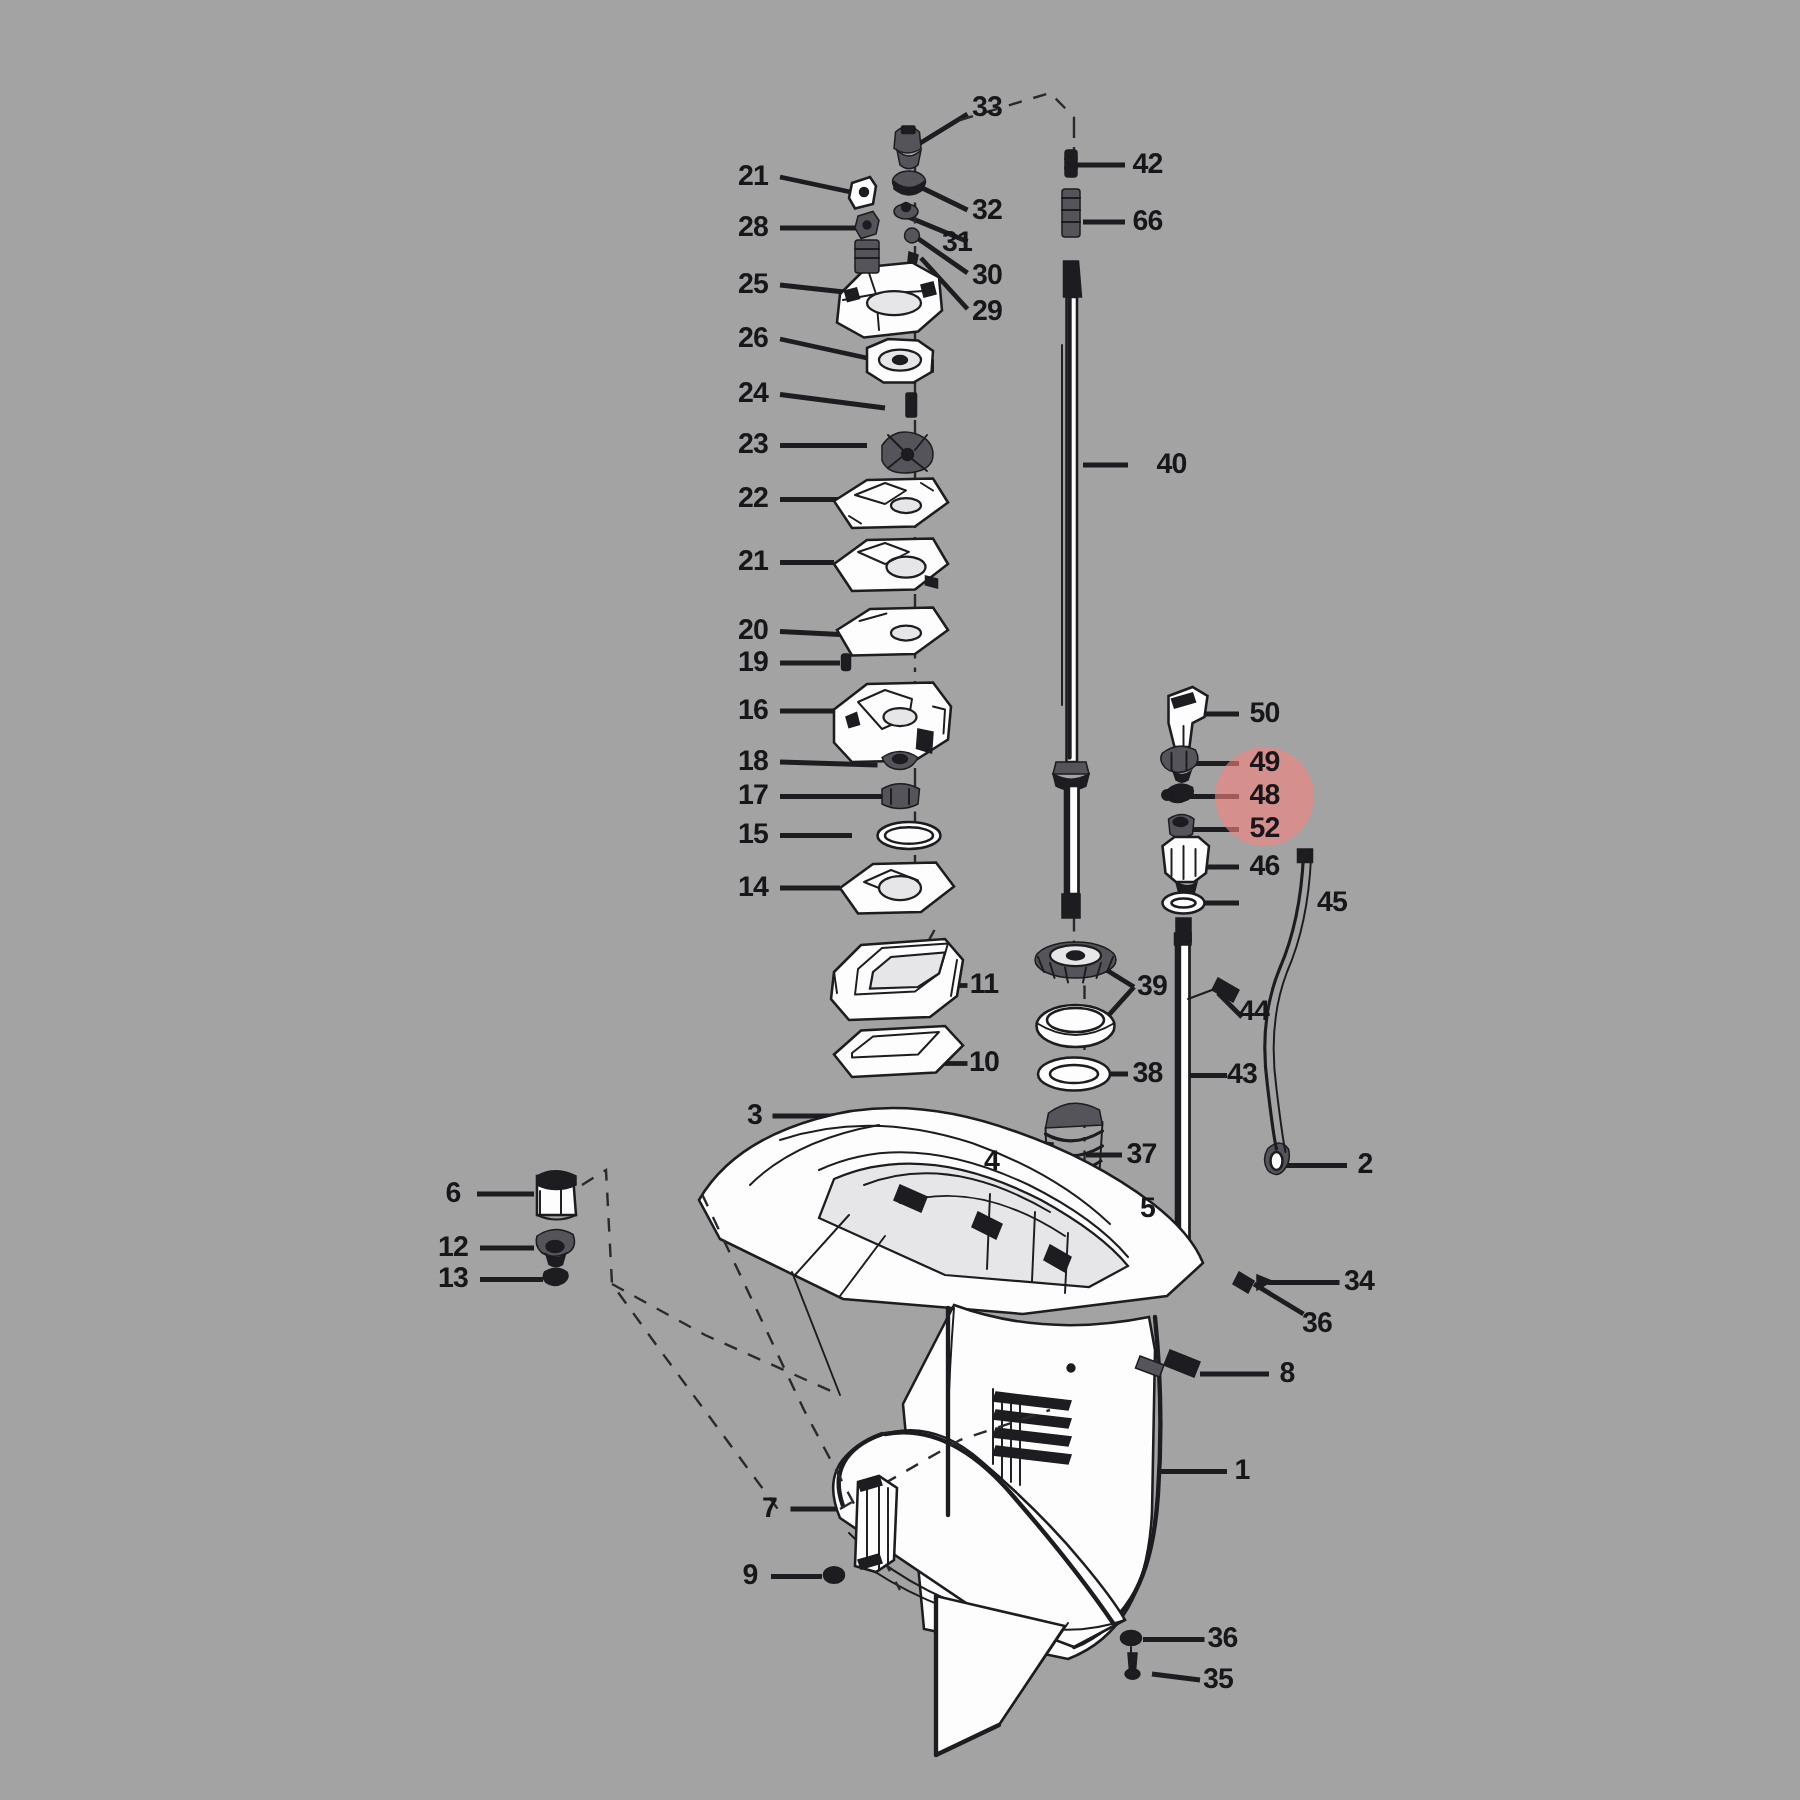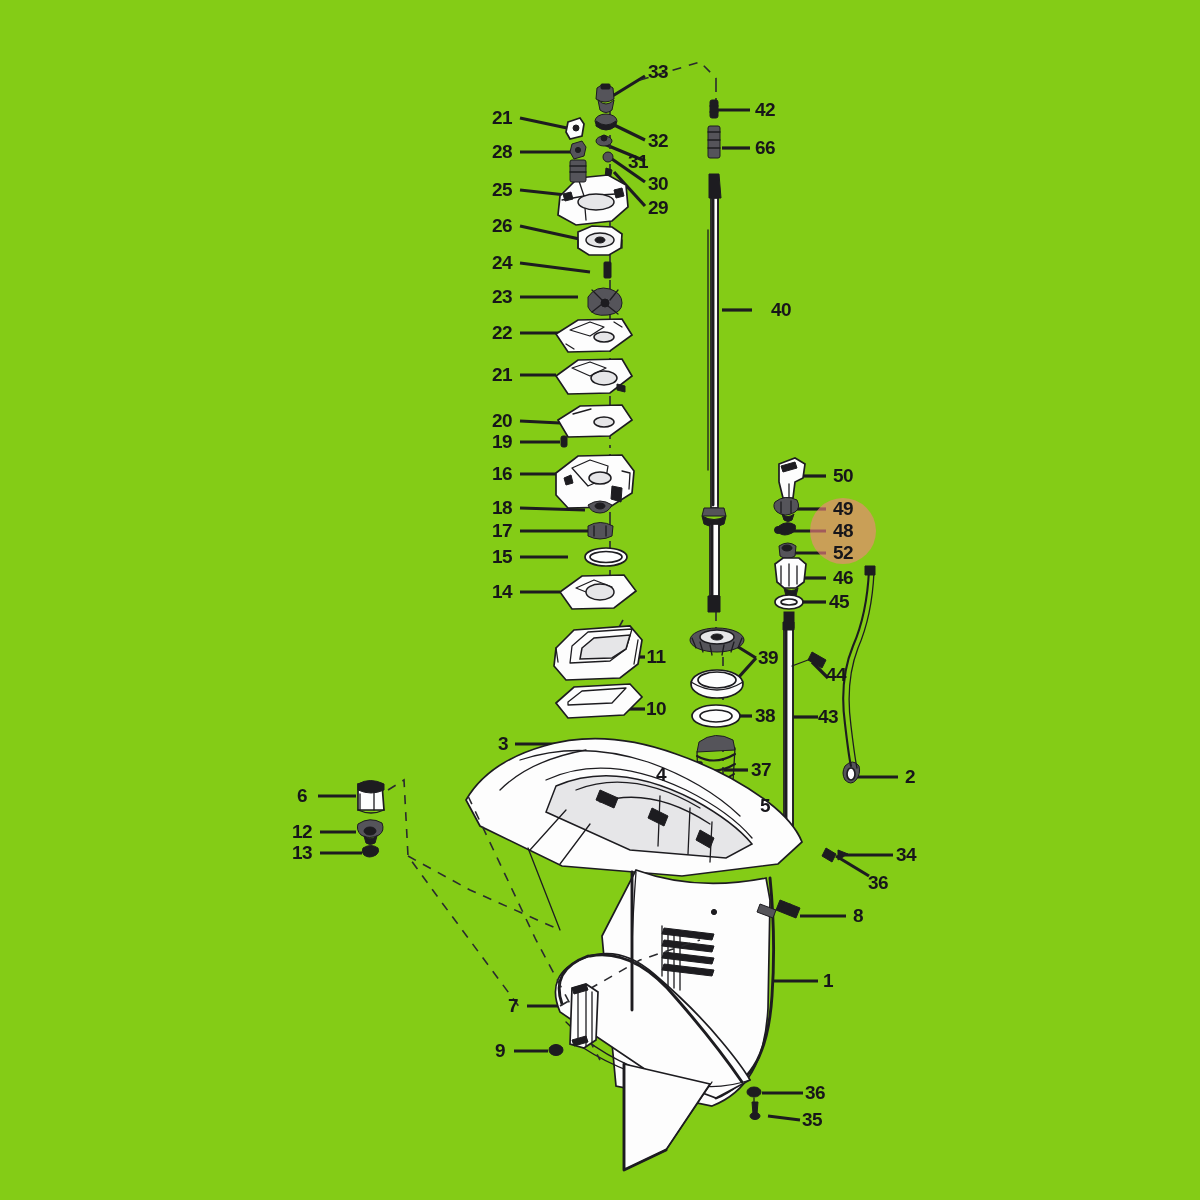--- a/index.html
+++ b/index.html
@@ -30,21 +30,21 @@
     border-radius:50%;
     background:#f4837f;
     opacity:.62;
     transform:translate(-50%,-50%);
     pointer-events:none;
   }
 </style>
 </head>
 <body>
 
-<div id="sheet" style="background: #84cc16;">
+<div id="sheet" style="background: #a3a3a3;">
 
   <svg id="dwg" viewBox="0 0 1200 1200">
     <defs>
       <style>
         .ln{fill:none;stroke:#1d1c20;stroke-width:2.1;stroke-linecap:round;stroke-linejoin:round;}
         .lnT{fill:none;stroke:#1d1c20;stroke-width:1.3;stroke-linecap:round;stroke-linejoin:round;}
         .lnH{fill:none;stroke:#1d1c20;stroke-width:2.9;stroke-linecap:round;stroke-linejoin:round;}
         .leader{fill:none;stroke:#1d1c20;stroke-width:3.2;stroke-linecap:butt;}
         .dash{fill:none;stroke:#2a2a2e;stroke-width:1.6;stroke-dasharray:9 8;stroke-linecap:butt;}
         .dashC{fill:none;stroke:#2a2a2e;stroke-width:1.6;stroke-dasharray:14 6 3 6;}
@@ -517,21 +517,21 @@
       <div class="callout" style="left: 502px; top: 474px;">16</div>
       <div class="callout" style="left: 843px; top: 476px;">50</div>
       <div class="callout" style="left: 502px; top: 508px;">18</div>
       <div class="callout" style="left: 843px; top: 509px; text-align: center;">49</div>
       <div class="callout" style="left: 502px; top: 531px;">17</div>
       <div class="callout" style="left: 843px; top: 531px;">48</div>
       <div class="callout" style="left: 843px; top: 553px;">52</div>
       <div class="callout" style="left: 502px; top: 557px;">15</div>
       <div class="callout" style="left: 843px; top: 578px;">46</div>
       <div class="callout" style="left: 502px; top: 592px;">14</div>
-      <div class="callout" style="left: 839px; top: 602px;">45</div>
+      <div class="callout" style="left: 888px; top: 602px;">45</div>
       <div class="callout" style="left: 656px; top: 657px;">11</div>
       <div class="callout" style="left: 768px; top: 658px;">39</div>
       <div class="callout" style="left: 836px; top: 675px;">44</div>
       <div class="callout" style="left: 656px; top: 709px; text-align: center;">10</div>
       <div class="callout" style="left: 765px; top: 716px;">38</div>
       <div class="callout" style="left: 828px; top: 717px;">43</div>
       <div class="callout" style="left: 503px; top: 744px;">3</div>
       <div class="callout" style="left: 761px; top: 770px;">37</div>
       <div class="callout" style="left: 661px; top: 775px;">4</div>
       <div class="callout" style="left: 910px; top: 777px;">2</div>

